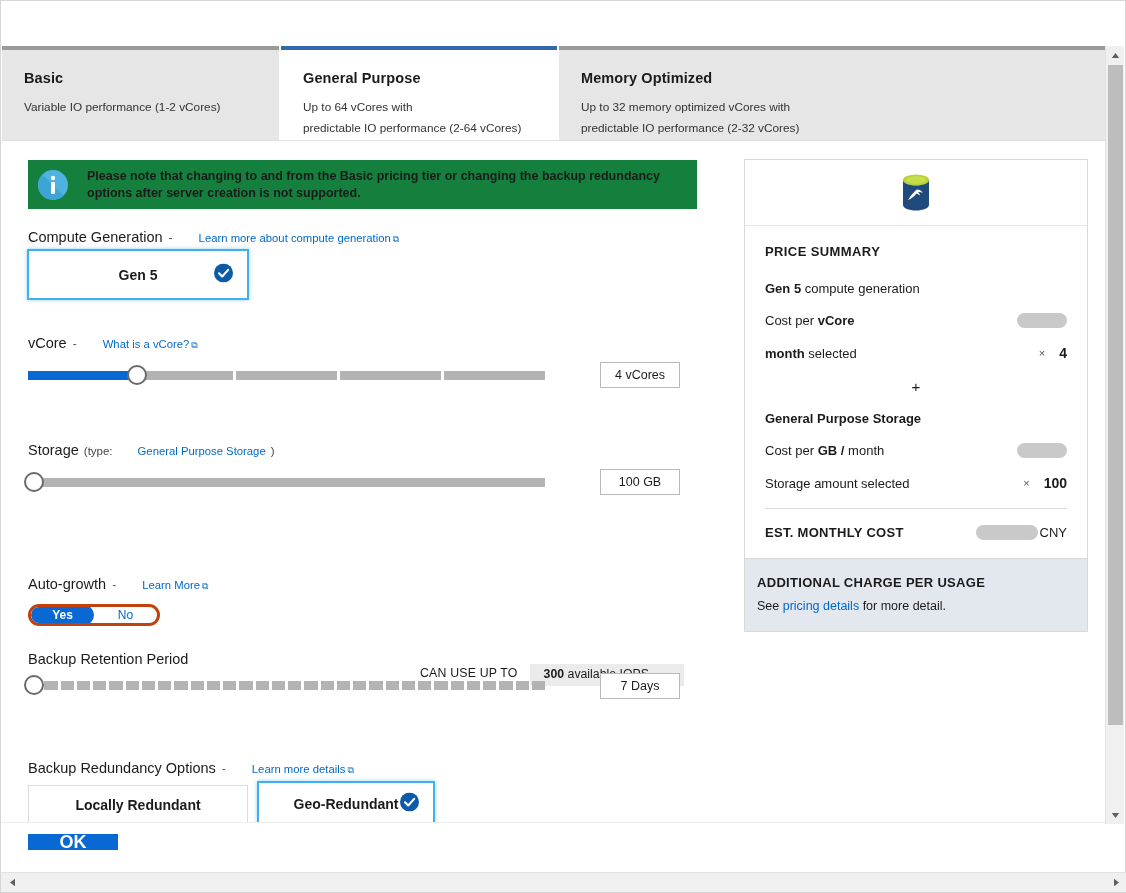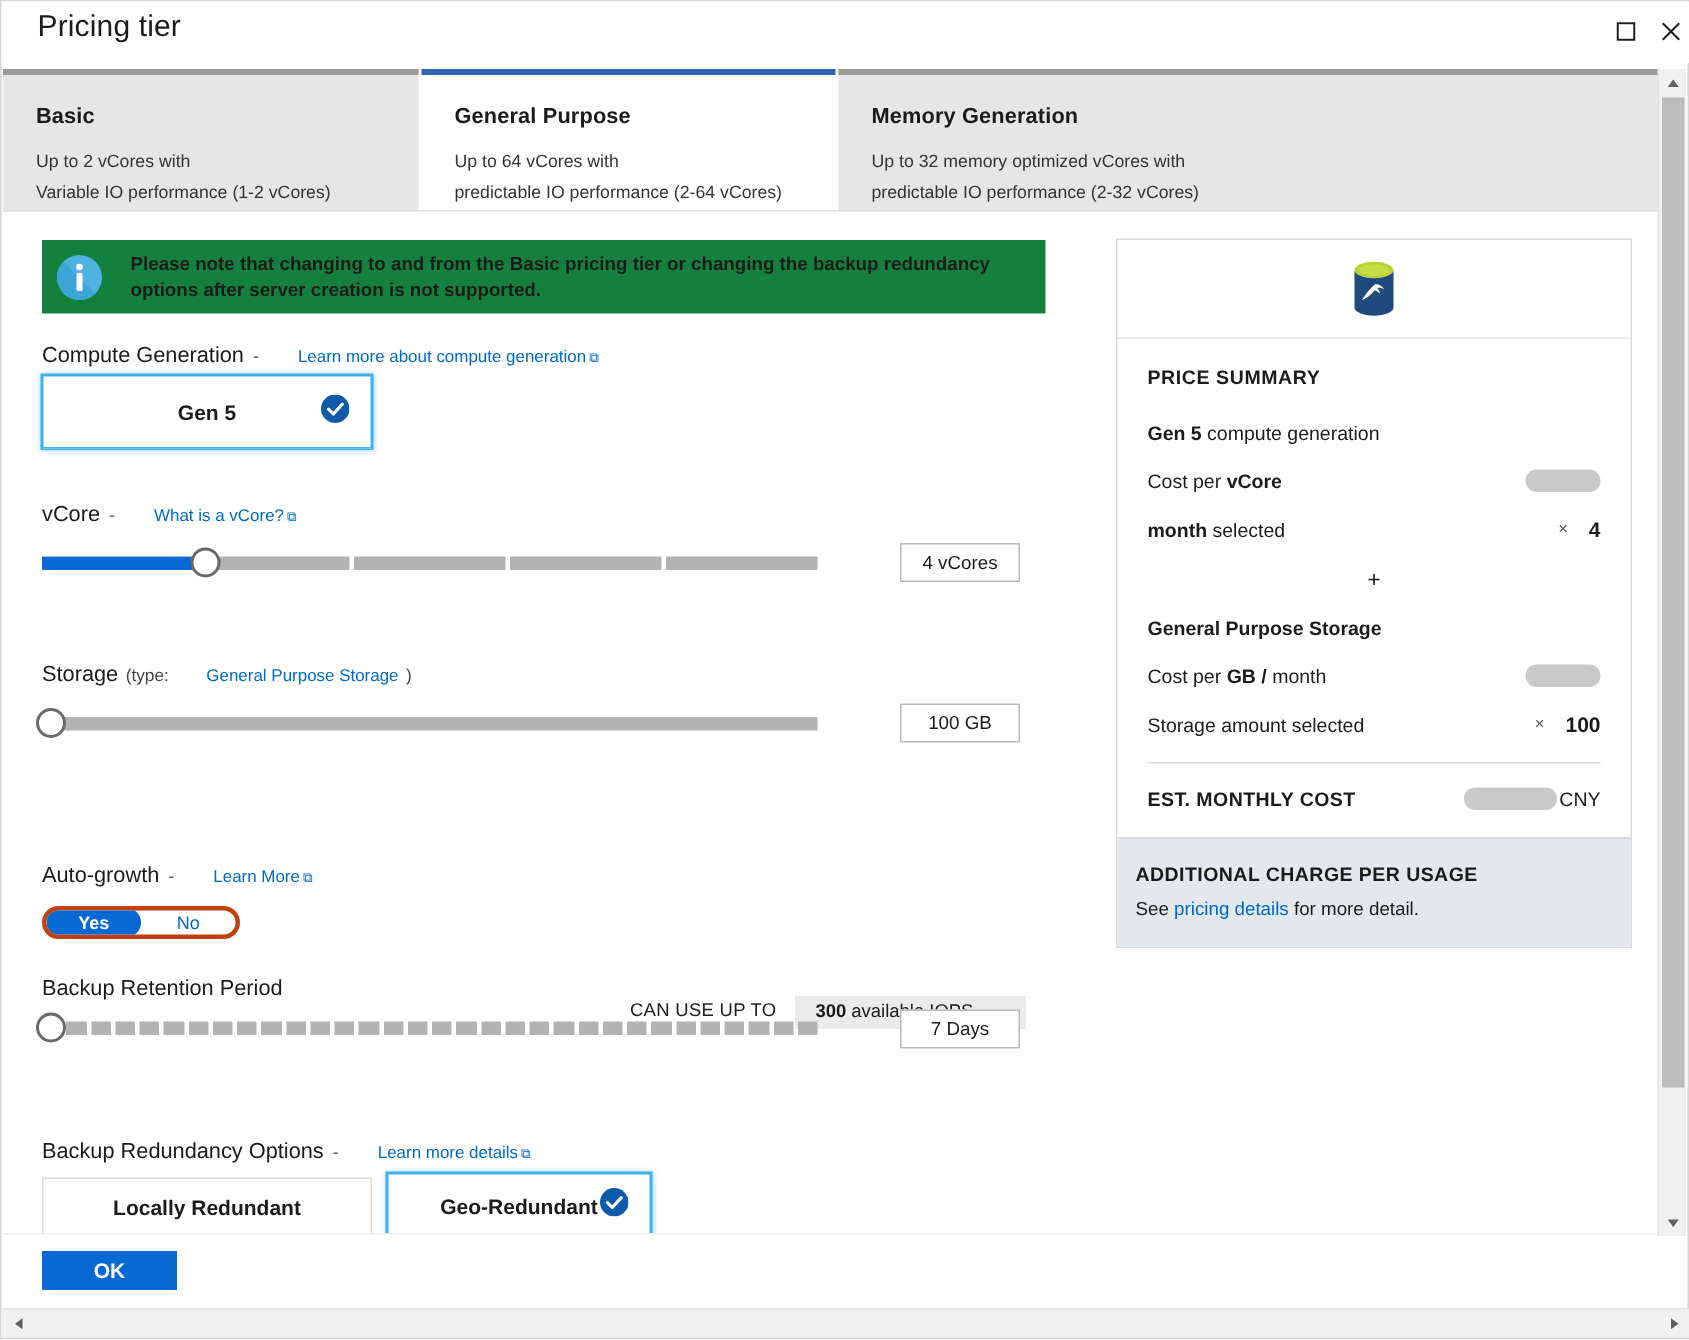--- a/index.html
+++ b/index.html
@@ -125,54 +125,40 @@
   .vscroll .arrow.down { bottom: 0; }
   .vthumb { position: absolute; left: 2px; top: 19px; width: 15px; height: 660px; background: #bdbdbd; cursor: pointer; }
 
   .hscroll { position: absolute; left: 0; bottom: 0; width: 1126px; height: 20px; background: #f0f0f0; border-top: 1px solid #e2e2e2; }
   .hscroll .arrow { position: absolute; top: 0; width: 18px; height: 19px; display: flex; align-items: center; justify-content: center; cursor: pointer; }
   .hscroll .arrow.left { left: 2px; }
   .hscroll .arrow.right { right: 2px; }
 
   
   .footer-bar { position: absolute; left: 1px; bottom: 21px; width: 1104px; height: 49px; background: #fff; border-top: 1px solid #ededed; }
-  .ok-btn { position: absolute; left: 26px; top: 11px; width: 90px; height: 26px; background: #0868d4; color: #fff; font-size: 14px; font-weight: bold; border: none; display: flex; align-items: center; justify-content: center; cursor: pointer; }
+  .ok-btn { position: absolute; left: 26px; top: 11px; width: 90px; height: 16px; background: #0868d4; color: #fff; font-size: 18px; font-weight: bold; border: none; display: flex; align-items: center; justify-content: center; cursor: pointer; }
 </style>
 </head>
 <body>
 
 <div class="window">
 
-  <div class="titlebar">
-    <div class="title-text">Pricing tier</div>
-    <div class="win-btn" id="maxBtn">
-      <svg width="14" height="14" viewBox="0 0 14 14">
-          <rect x="1.5" y="1.5" width="11" height="11" fill="none" stroke="#1b1b1b" stroke-width="1.3"></rect>
-        </svg>
-    </div>
-    <div class="win-btn" id="closeBtn">
-      <svg width="14" height="14" viewBox="0 0 14 14">
-          <path d="M1.5 1.5 L12.5 12.5 M12.5 1.5 L1.5 12.5" stroke="#1b1b1b" stroke-width="1.3" fill="none"></path>
-        </svg>
-    </div>
-  </div>
 
   <div class="tabs">
     <div class="tab" id="tab0">
       <div class="tab-title">Basic</div>
-      <div class="tab-sub">Up to 2 vCores with</div>
       <div class="tab-sub">Variable IO performance (1-2 vCores)</div>
     </div>
     <div class="tab selected" id="tab1">
       <div class="tab-title">General Purpose</div>
       <div class="tab-sub">Up to 64 vCores with</div>
       <div class="tab-sub">predictable IO performance (2-64 vCores)</div>
     </div>
     <div class="tab" id="tab2">
-      <div class="tab-title">Memory Generation</div>
+      <div class="tab-title">Memory Optimized</div>
       <div class="tab-sub">Up to 32 memory optimized vCores with</div>
       <div class="tab-sub">predictable IO performance (2-32 vCores)</div>
     </div>
   </div>
   <div class="tabs-underline"></div>
 
   <div class="content">
 
     <div class="infobar">
       <div class="infobar-icon">

